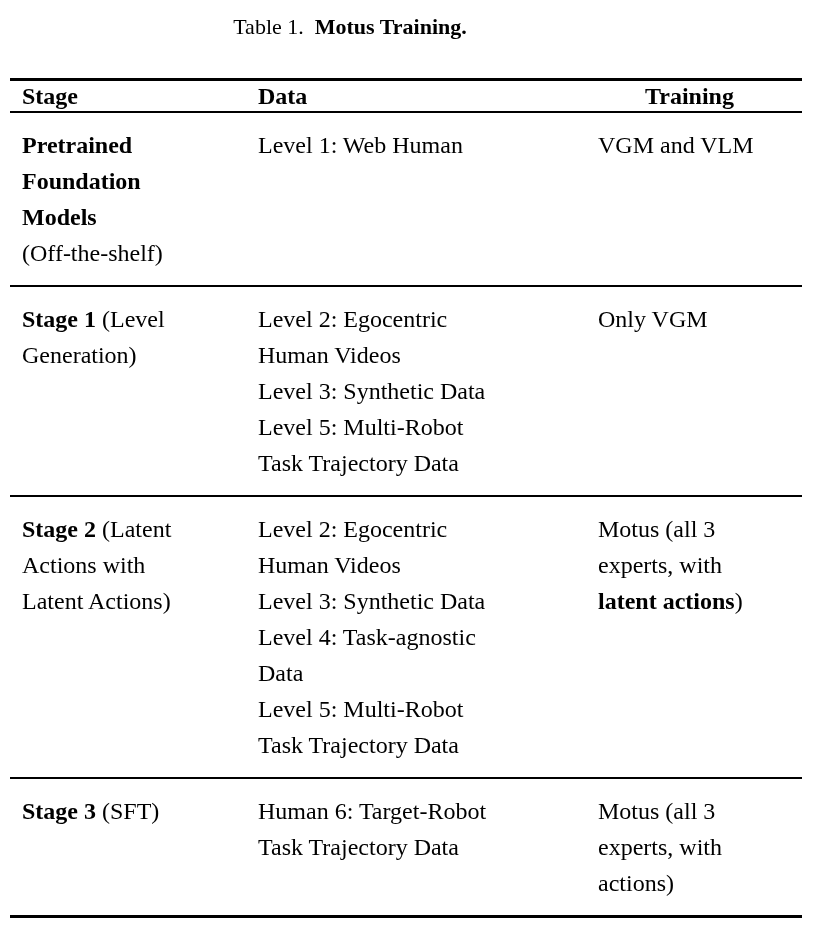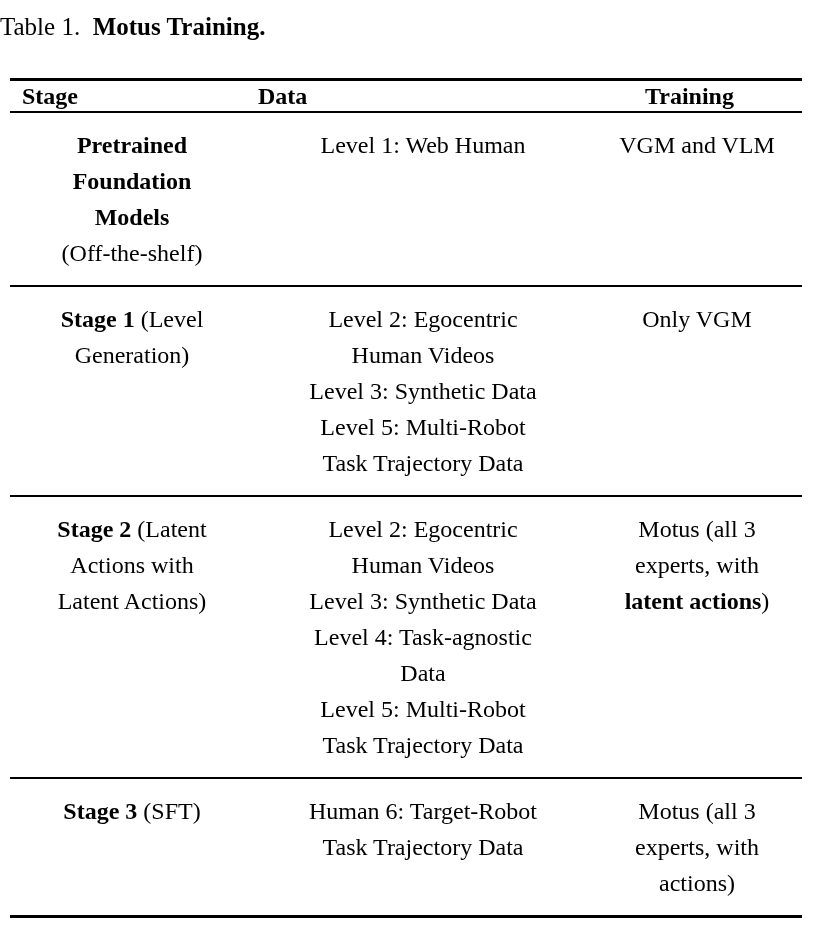--- a/index.html
+++ b/index.html
@@ -18,21 +18,22 @@
     position: relative;
     width: 813px;
     height: 946px;
     box-sizing: border-box;
   }
   .caption {
     position: absolute;
     left: 0;
     top: 12px;
     width: 700px;
-    font-size: 25px;
+    text-align: center;
+    font-size: 22px;
     line-height: 30px;
     white-space: nowrap;
   }
   .caption .cap-label { font-weight: normal; }
   .caption .cap-title { font-weight: bold; }
 
   .table-wrap {
     position: absolute;
     left: 10px;
     top: 78px;
@@ -72,21 +73,21 @@
     padding: 14px 16px 14px 12px;
   }
   tbody td.col-stage .cell-inner { padding-left: 12px; padding-right: 16px; }
   tbody td.col-data .cell-inner  { padding-left: 0px;  padding-right: 10px; }
   tbody td.col-training .cell-inner { padding-left: 0px; padding-right: 6px; }
 
   
   table.tbl thead th.col-data .cell-inner { padding-left: 0px; }
   table.tbl thead th.col-training .cell-inner { padding-left: 0px; margin-left: 47px; }
 
-  .ln { display: block; white-space: nowrap; text-align: center; }
+  .ln { display: block; white-space: nowrap; }
   .b { font-weight: bold; }
   .n { font-weight: normal; }
 
   .sep-row td { padding: 0; }
   .sep-line {
     height: 0;
     border-top: 2px solid #000;
     width: 792px;
   }
 </style>

